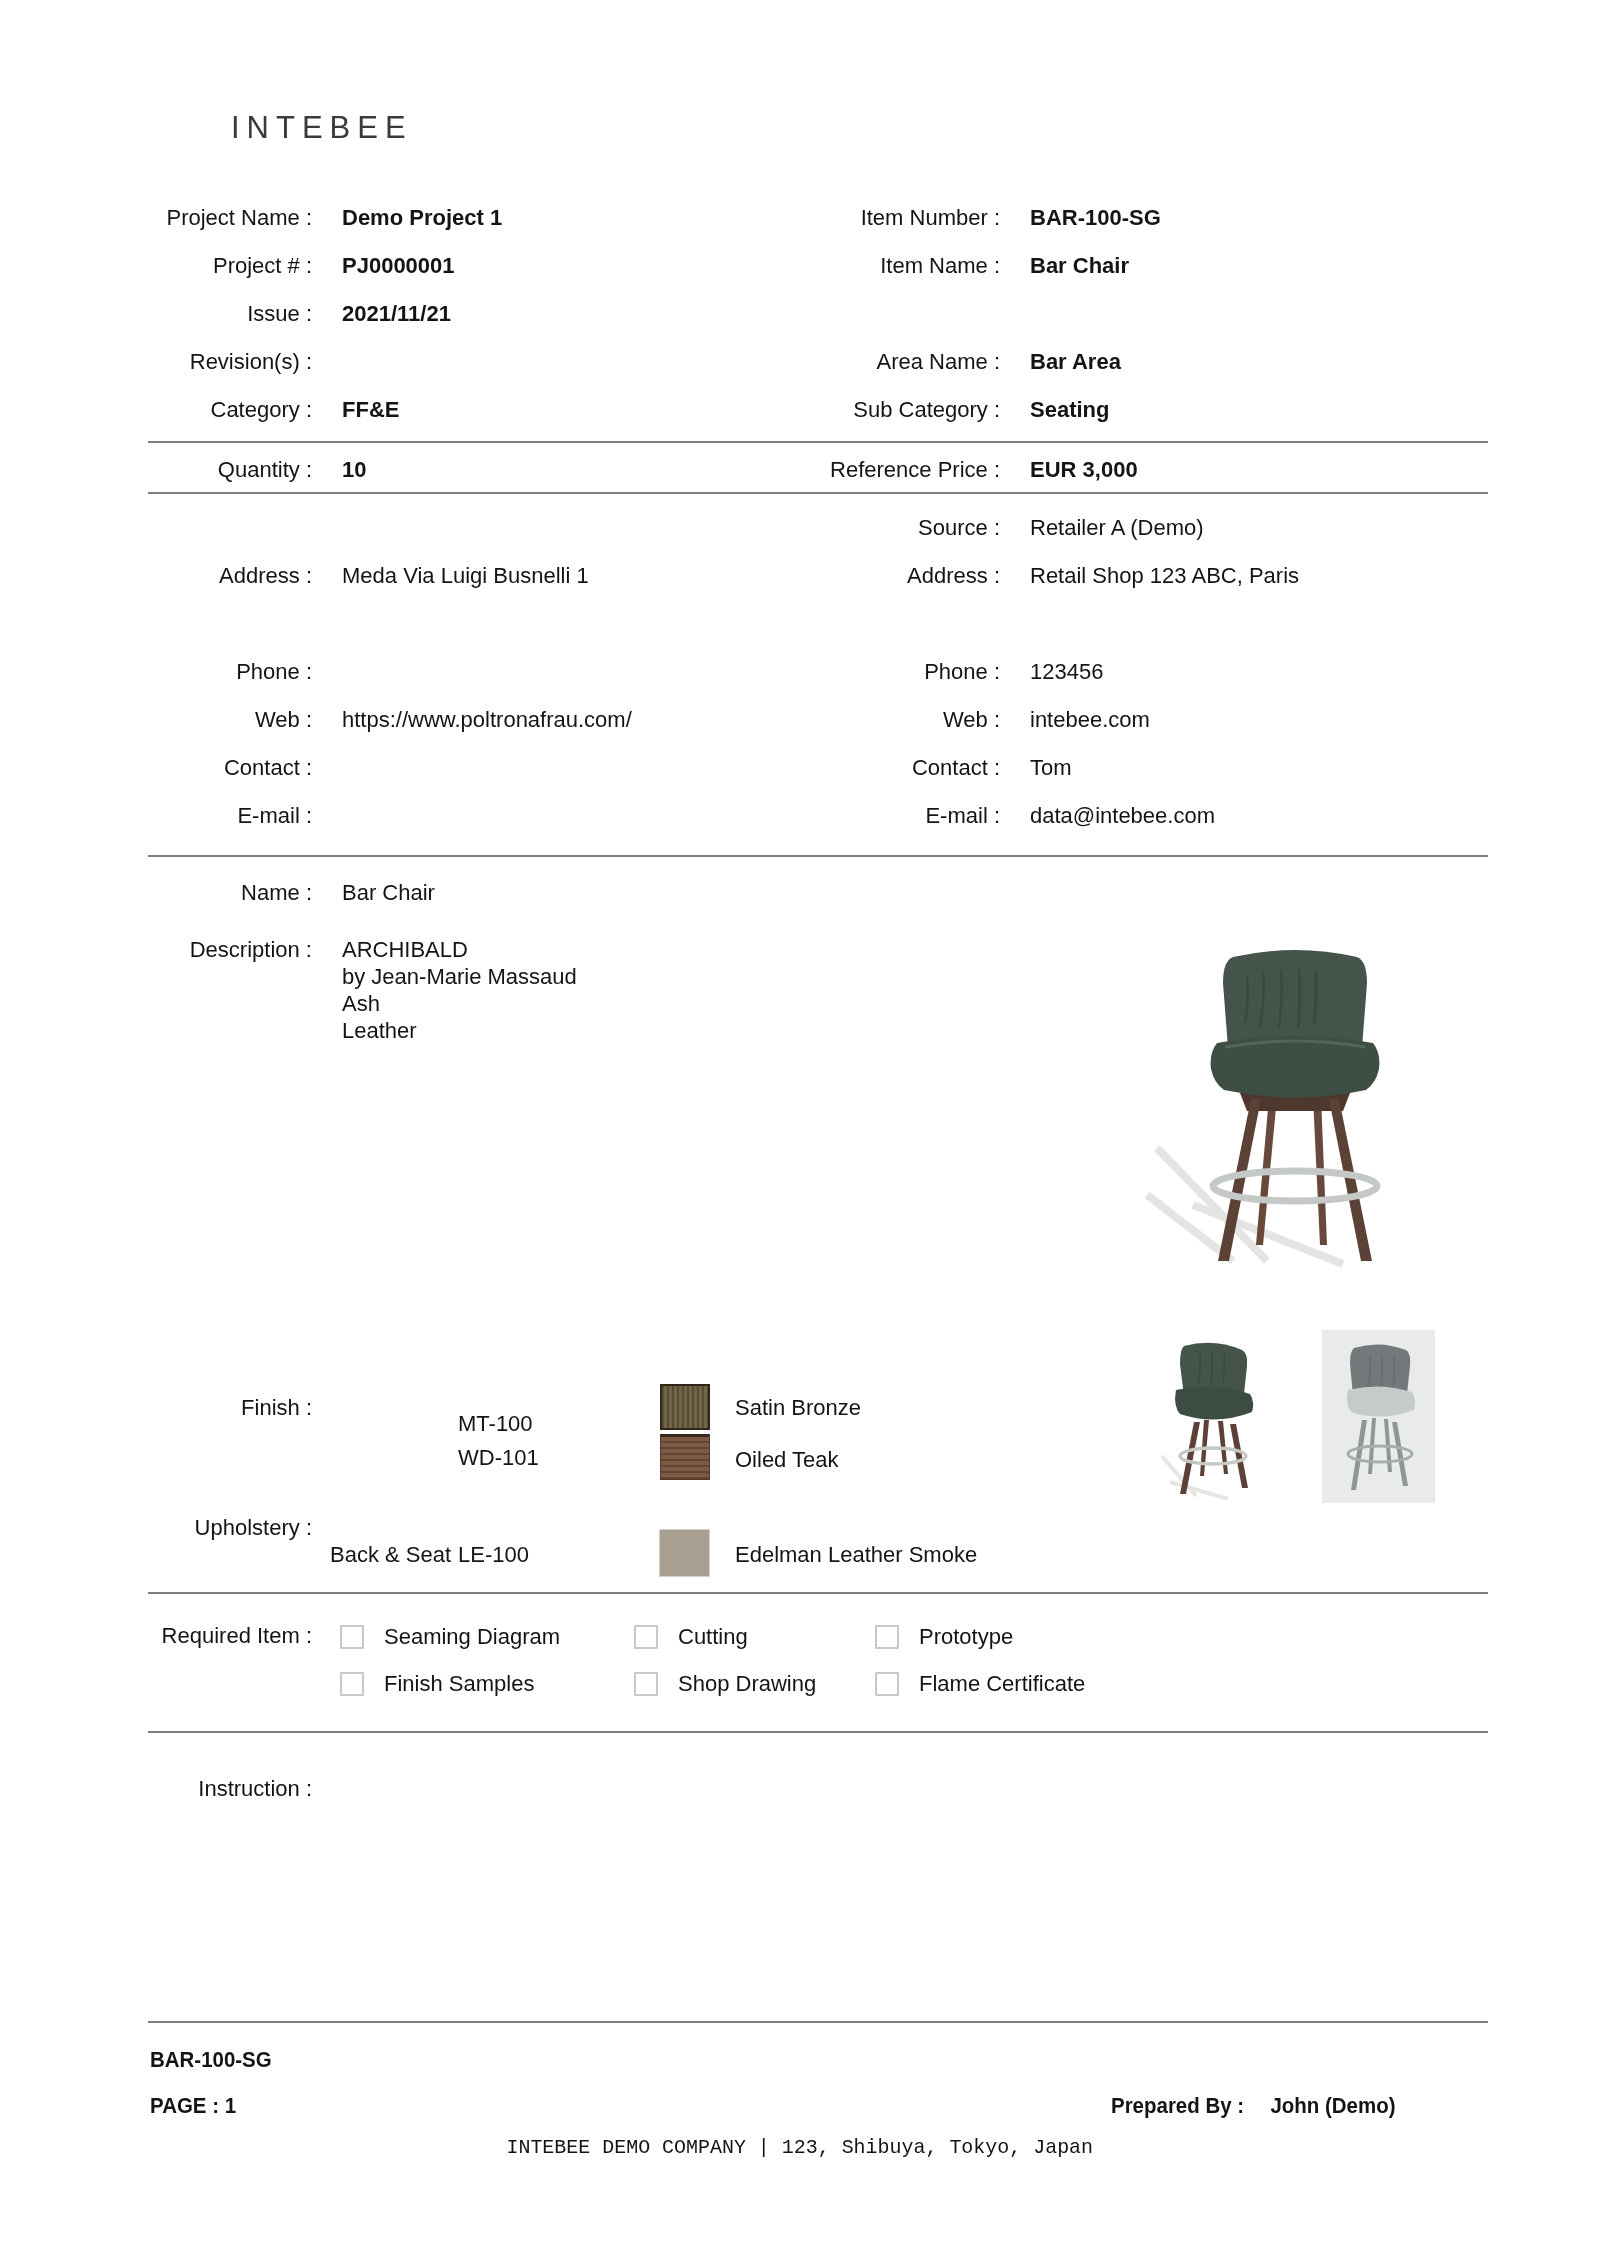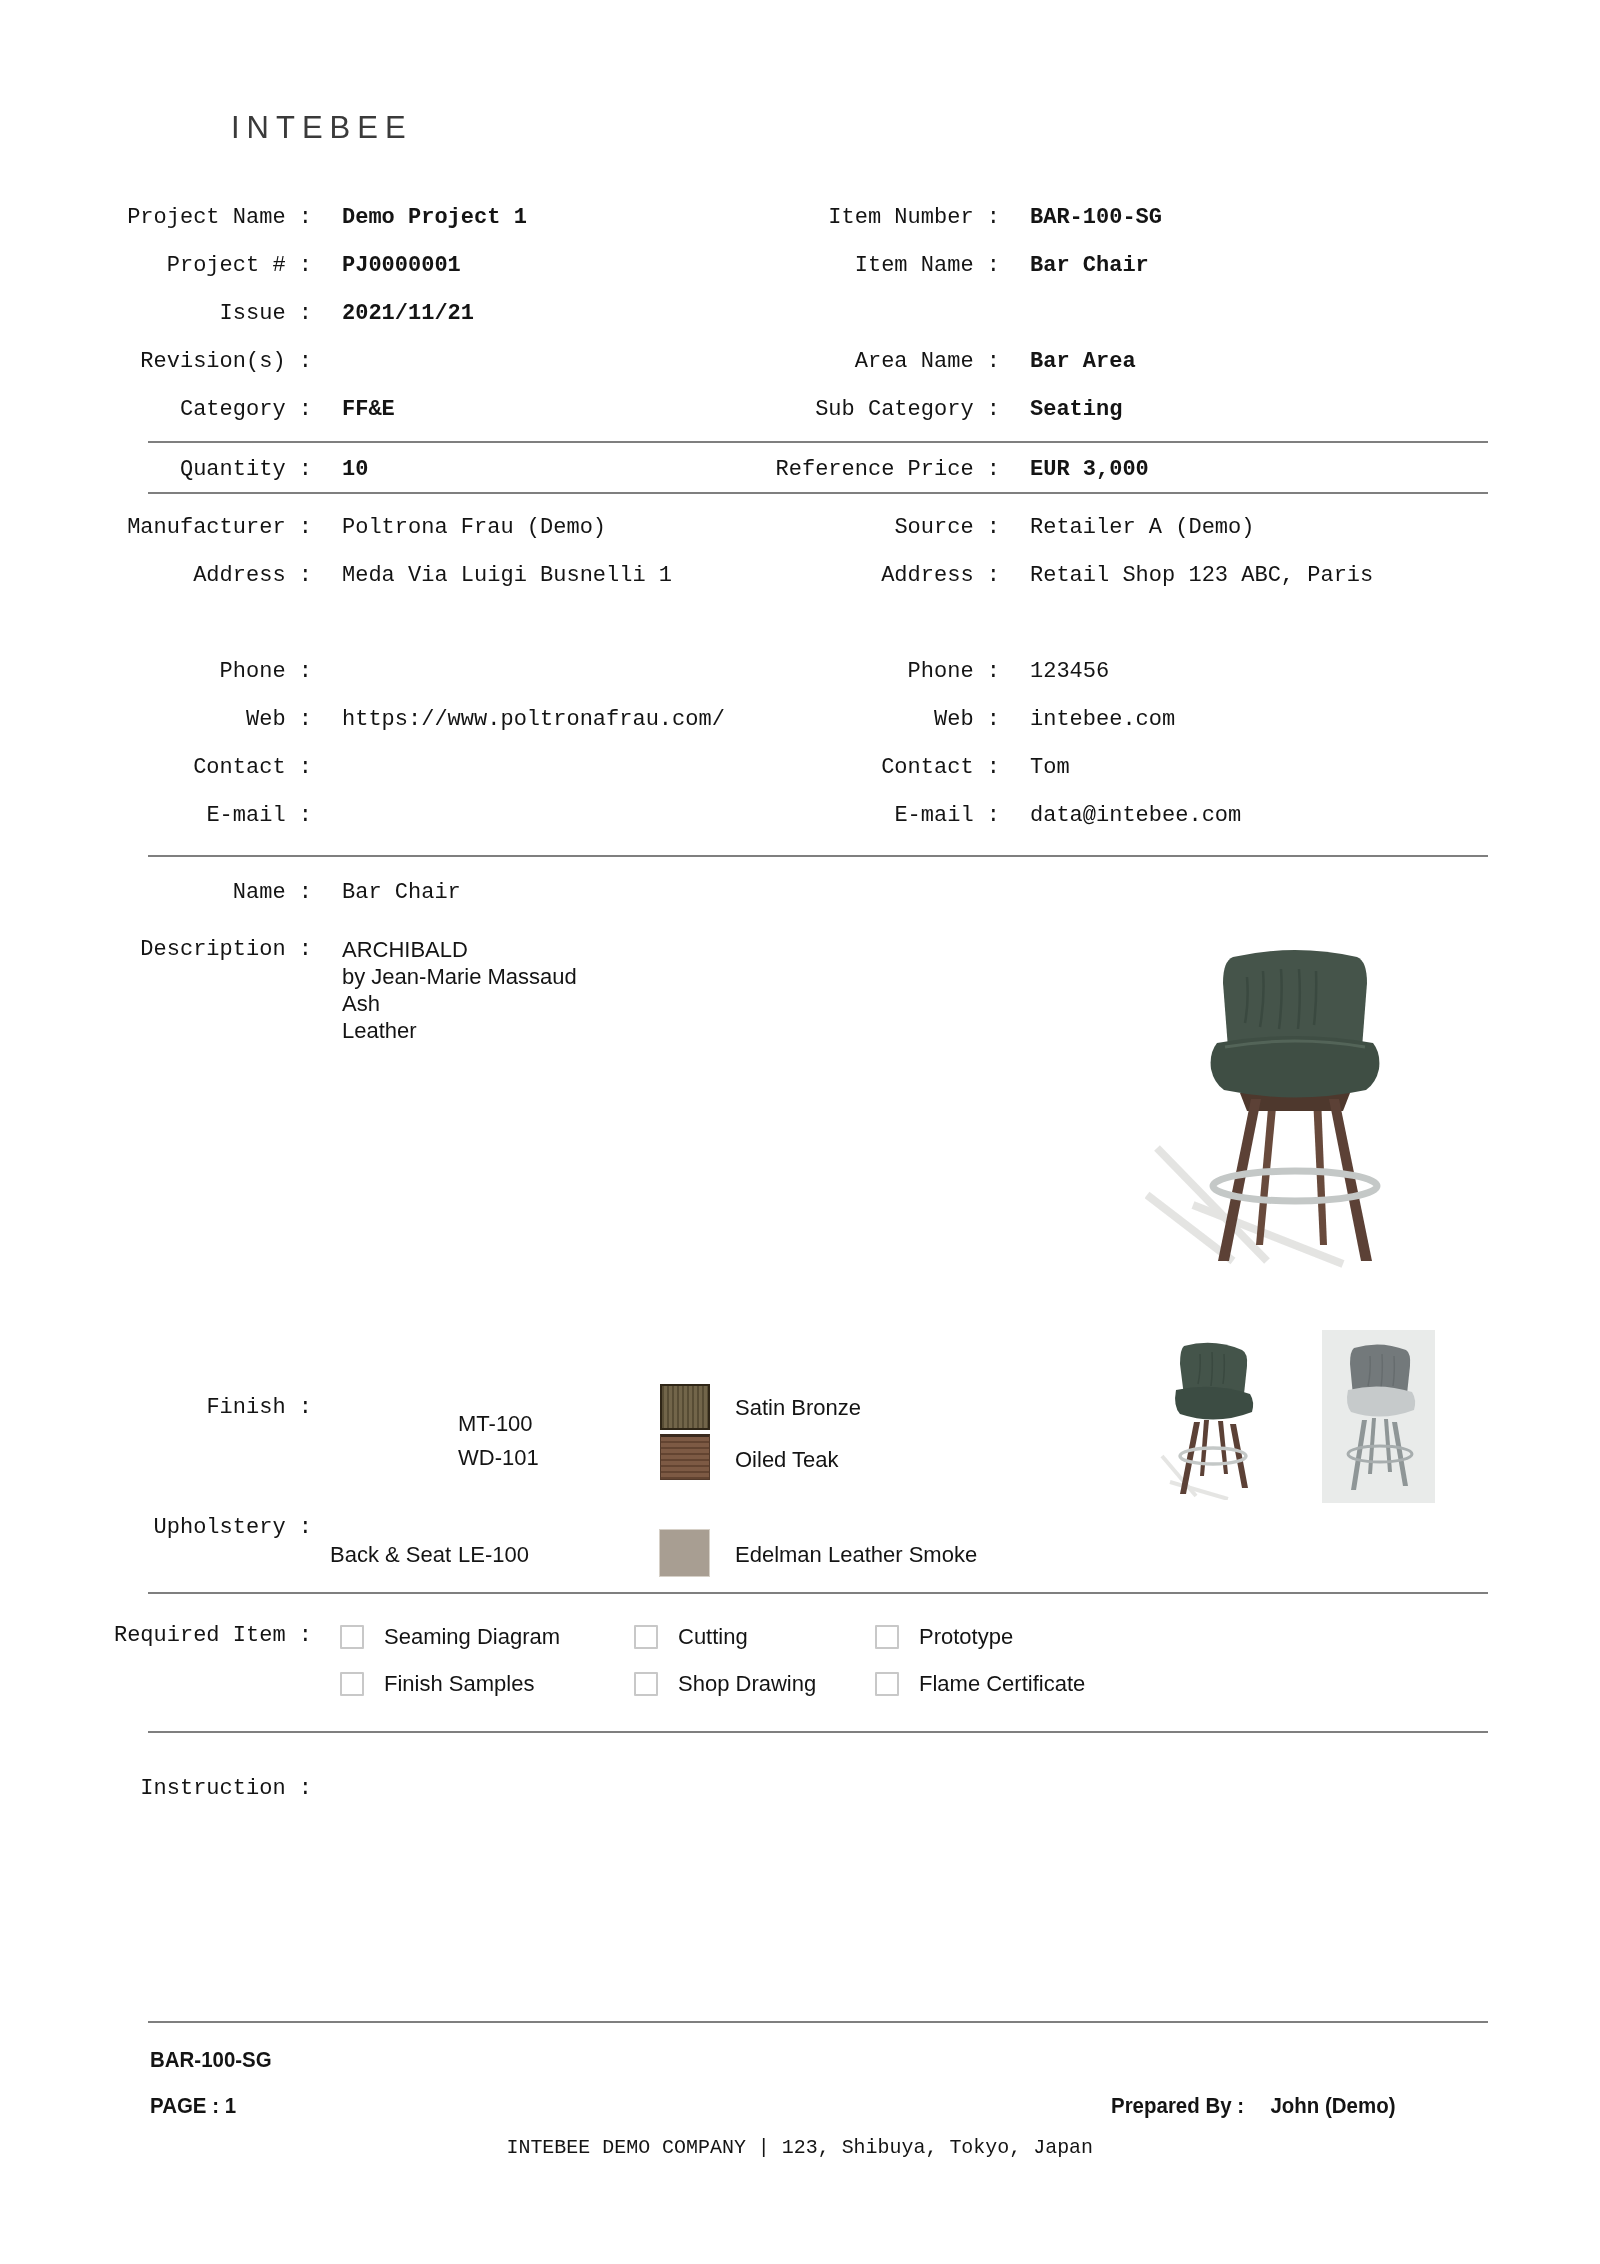--- a/index.html
+++ b/index.html
@@ -5,21 +5,21 @@
   html,body{margin:0;padding:0;background:#ffffff;}
   .page{
     position:relative;width:1600px;height:2264px;background:#fff;
     font-family:"Liberation Sans",sans-serif;color:#141414;overflow:hidden;
   }
   .logo{
     position:absolute;left:231px;top:110px;font-size:31px;letter-spacing:7px;
     color:#3a3a3a;font-weight:400;
   }
   .row{position:absolute;display:flex;align-items:center;white-space:nowrap;
-       font-size:22px;line-height:28px;font-family:Liberation Mono, monospace;}
+       font-size:22px;line-height:28px;}
   .lblL{display:inline-block;width:312px;text-align:right;}
   .valL{margin-left:30px;}
   .valW{margin-left:30px;}
   .rowR{left:600px;}
   .lblR{display:inline-block;width:400px;text-align:right;}
   .b{font-weight:bold;}
   .hr{position:absolute;left:148px;width:1340px;height:2px;background:#7f7f7f;}
   .desc{position:absolute;left:342px;font-size:22px;line-height:27px;}
   .abs{position:absolute;font-size:22px;line-height:28px;white-space:nowrap;}
   .swatch{position:absolute;box-sizing:border-box;}
@@ -86,24 +86,20 @@
     <span class="lblL">Quantity :</span>
     <span class="valL b">10</span>
   </div>
   <div class="row rowR" style="top:456px">
     <span class="lblR">Reference Price :</span>
     <span class="valL b">EUR 3,000</span>
   </div>
 
   <div class="hr" style="top:492px"></div>
 
-  <div class="row" style="top:514px">
-    <span class="lblL">Manufacturer :</span>
-    <span class="valL">Poltrona Frau (Demo)</span>
-  </div>
   <div class="row" style="top:562px">
     <span class="lblL">Address :</span>
     <span class="valL">Meda Via Luigi Busnelli 1</span>
   </div>
   <div class="row" style="top:658px">
     <span class="lblL">Phone :</span>
     <span class="valL"></span>
   </div>
   <div class="row" style="top:706px">
     <span class="lblL">Web :</span>

